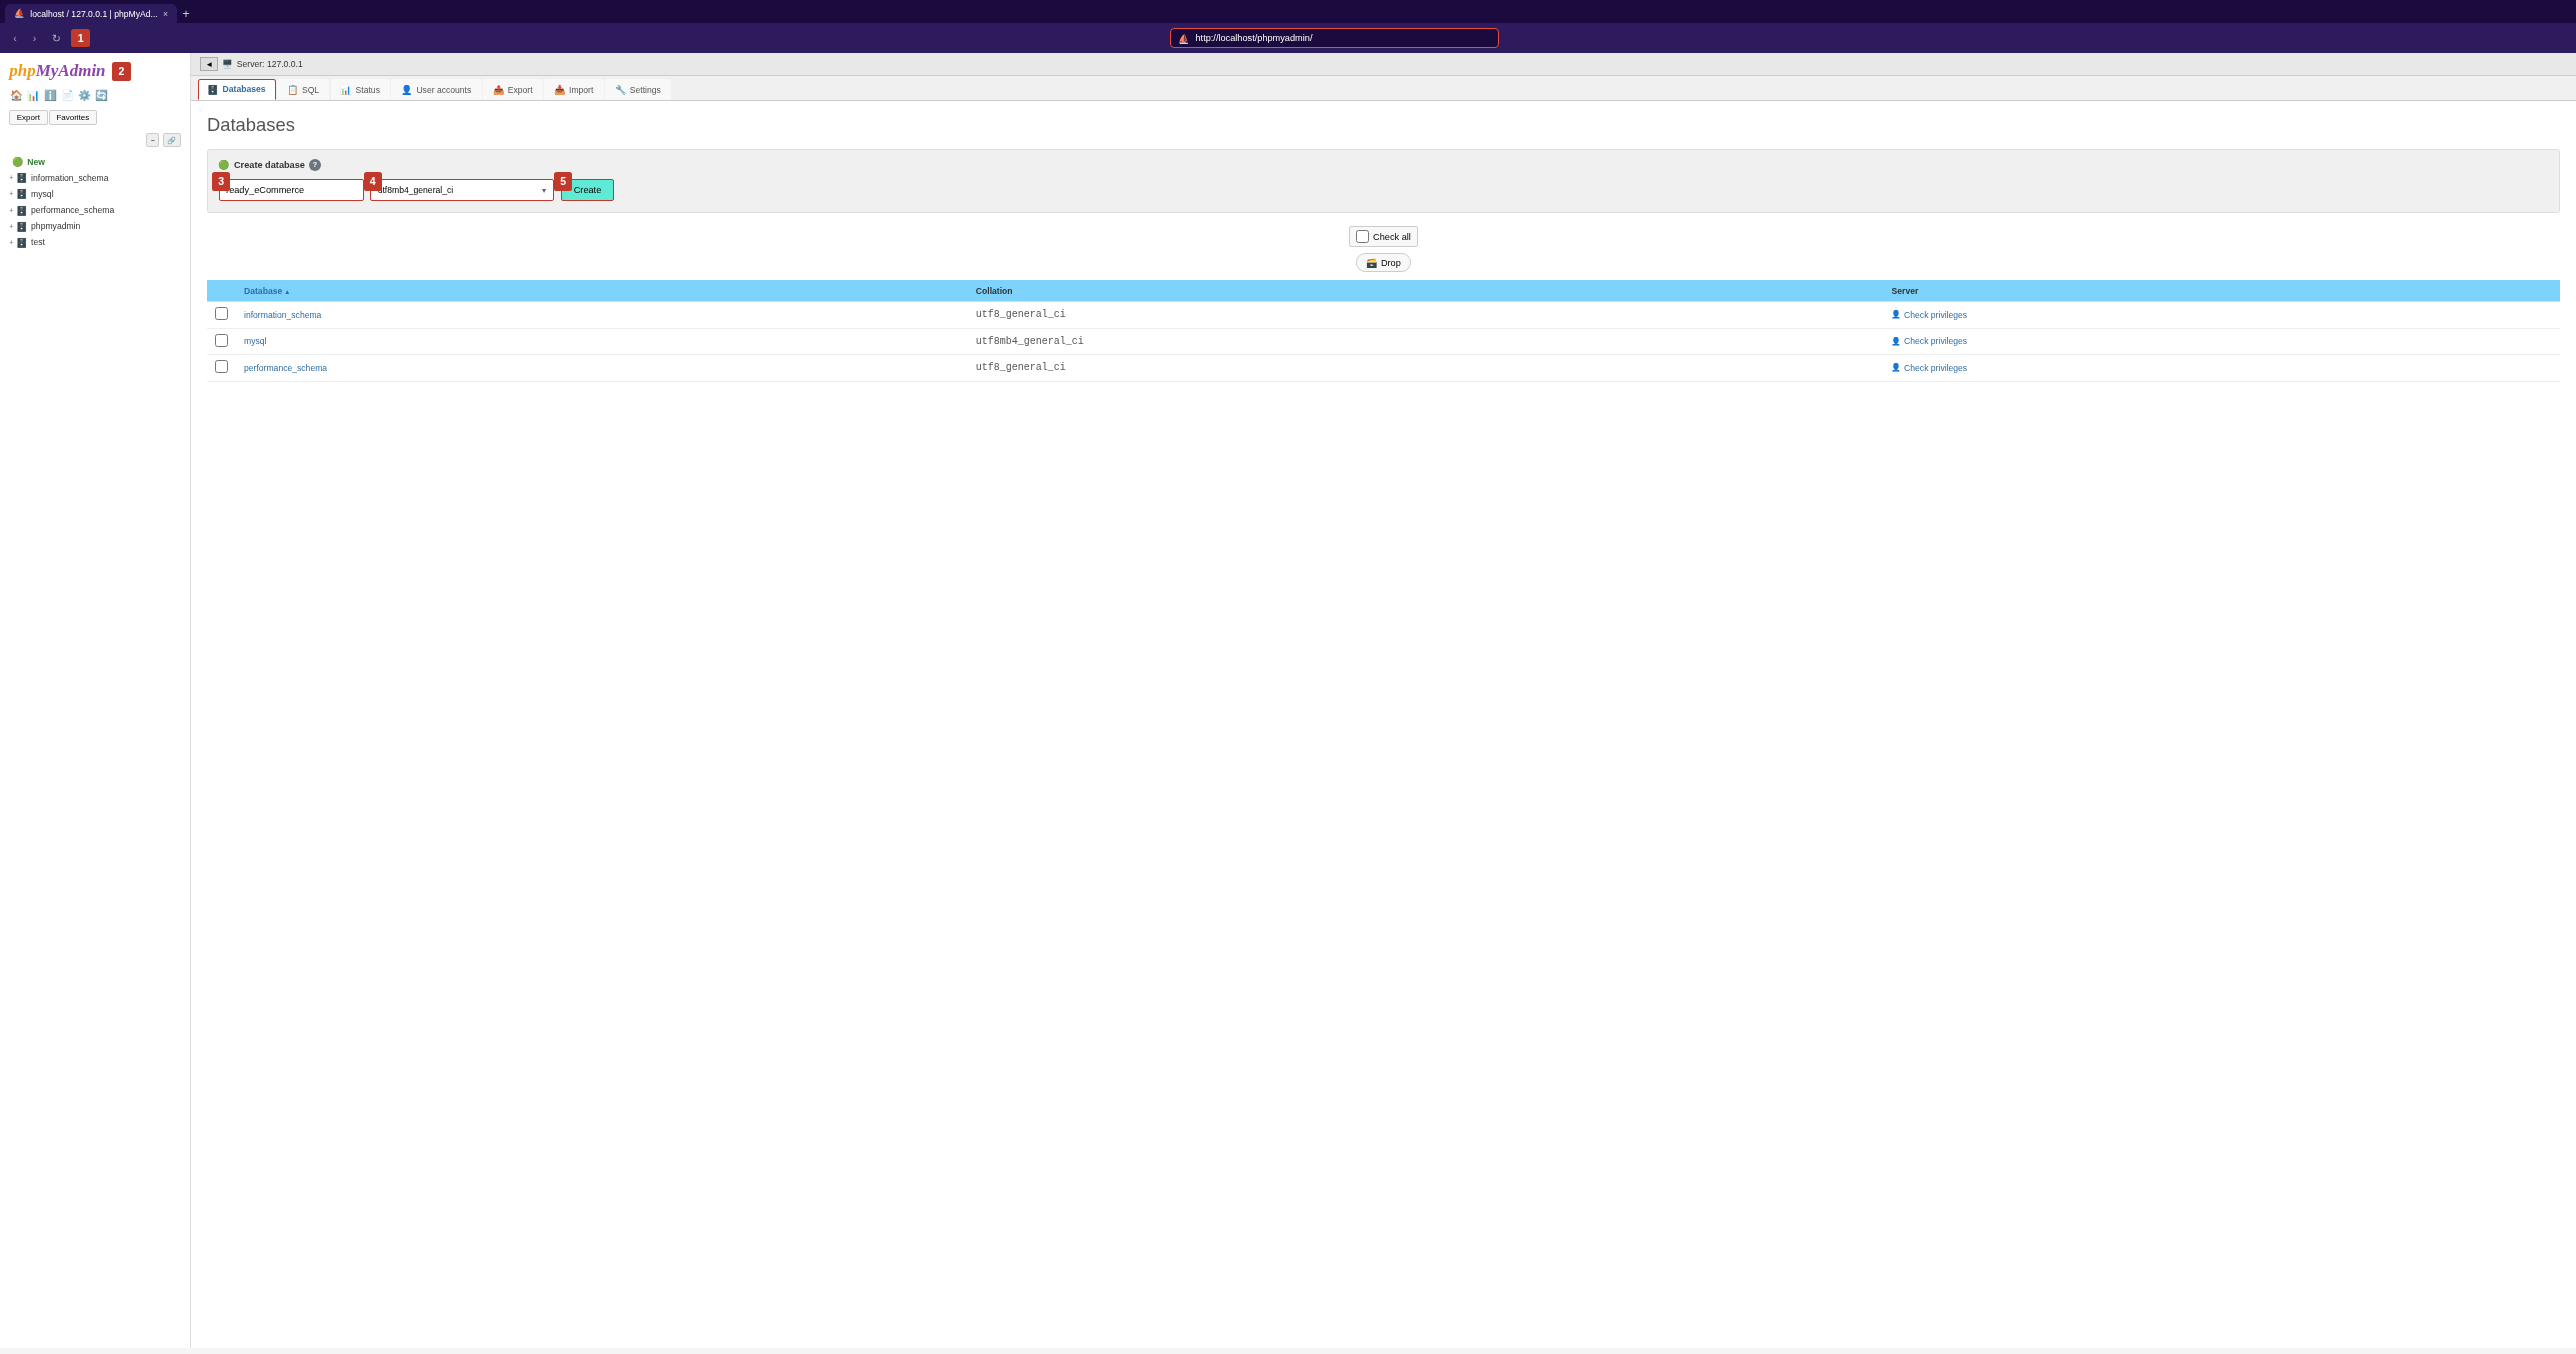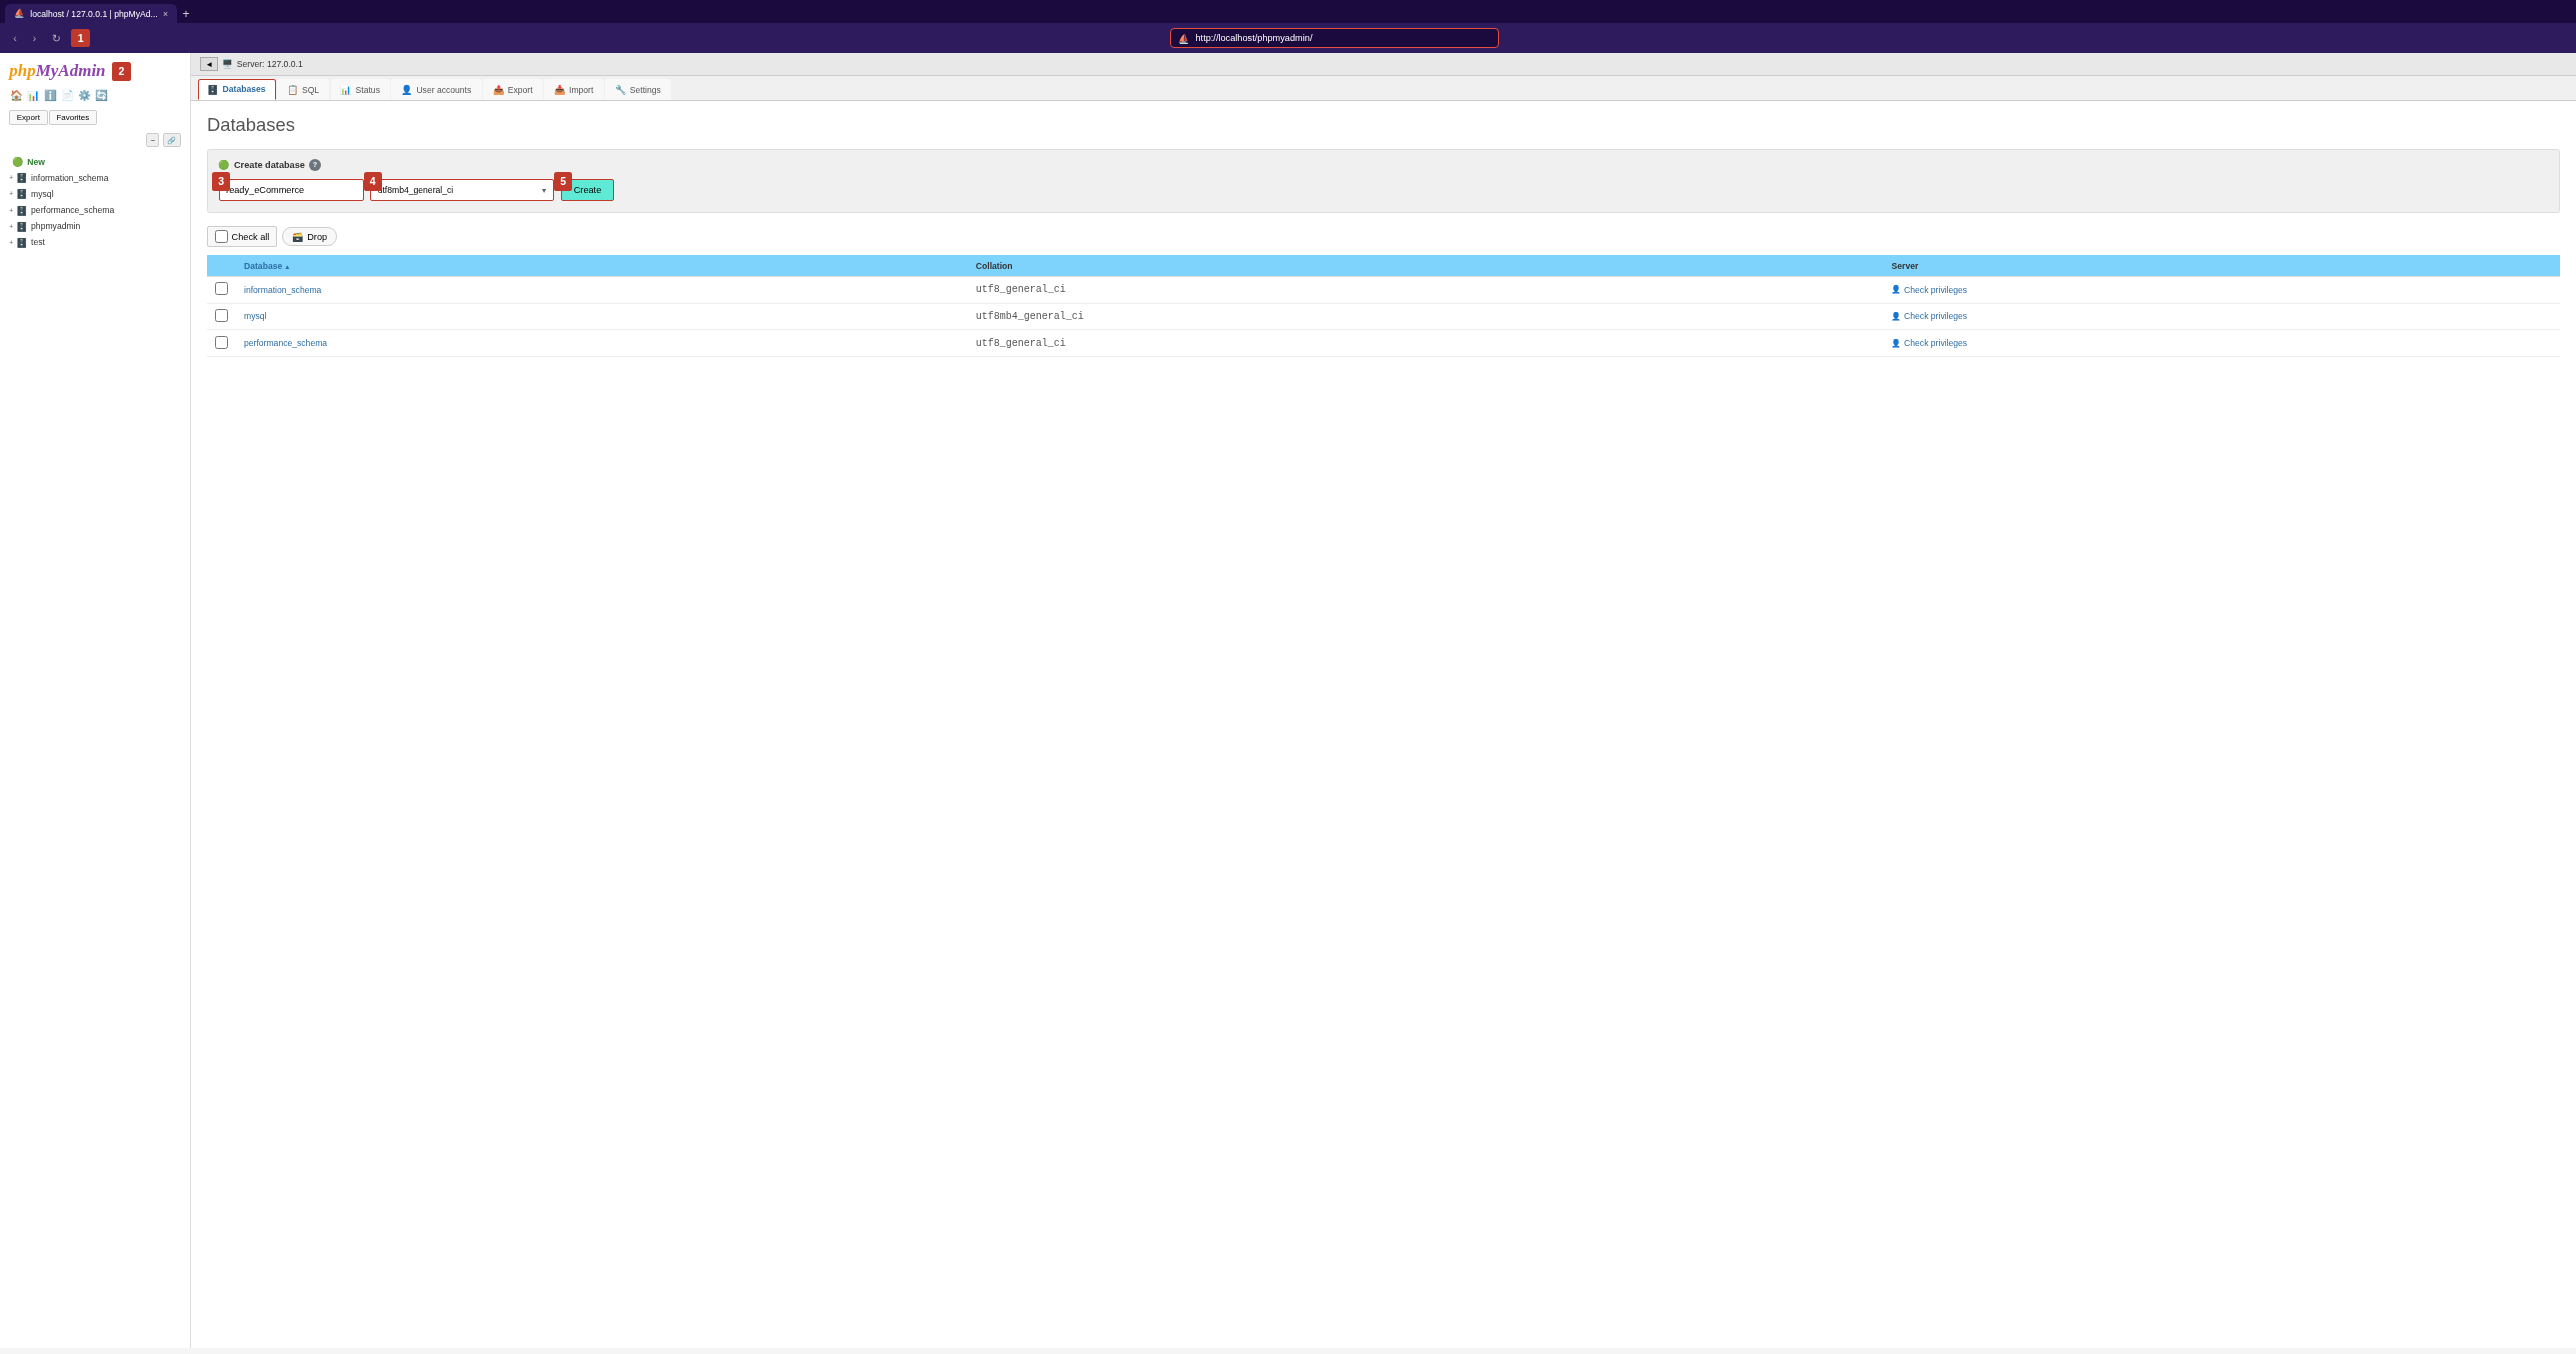--- a/index.html
+++ b/index.html
@@ -62,21 +62,21 @@
     .create-db-section { background: #f0f0f0; border: 0.7px solid #ddd; border-radius: 2.6px; padding: 9.2px 10.5px 10.5px; margin-bottom: 13px; }
     .create-db-header { font-size: 9.2px; font-weight: bold; color: #333; margin-bottom: 8px; display: flex; align-items: center; gap: 4px; }
     .create-db-form { display: flex; align-items: center; gap: 6.6px; flex-wrap: wrap; }
     .db-name-input { border: 1.3px solid #c0392b; border-radius: 2px; padding: 5.3px 6.6px; font-size: 9.2px; width: 145px; }
     .collation-select { border: 1.3px solid #c0392b; border-radius: 2px; padding: 5.3px 6.6px; font-size: 8.6px; width: 184px; background: #fff; cursor: pointer; appearance: none; }
     .collation-wrapper { position: relative; display: inline-block; }
     .collation-wrapper::after { content: '▼'; position: absolute; right: 6.6px; top: 50%; transform: translateY(-50%); pointer-events: none; color: #666; font-size: 7.2px; }
     .create-btn { background: #5eead4; border: 0.7px solid #aaa; border-radius: 2px; padding: 5.3px 12px; font-size: 9.2px; cursor: pointer; border: 1.3px solid #c0392b; }
 
     
-    .action-bar { display: flex; align-items: center; gap: 5.3px; margin-bottom: 8px; }
+    .action-bar { display: flex; align-items: center; gap: 5.3px; margin-bottom: 8px; flex-direction: column; }
     .check-all-label { display: flex; align-items: center; gap: 4px; font-size: 9.2px; cursor: pointer; border: 0.7px solid #ccc; border-radius: 2px; padding: 3.3px 6.6px; background: #f8f8f8; }
     .drop-btn { display: flex; align-items: center; gap: 3.3px; border: 0.7px solid #ccc; border-radius: 9.2px; padding: 3.3px 9.2px; font-size: 9.2px; background: #f8f8f8; cursor: pointer; }
 
     
     .db-table { width: 100%; border-collapse: collapse; }
     .db-table th { text-align: left; padding: 5.3px 8px; border-bottom: 1.3px solid #ddd; font-size: 8.6px; color: #333; background: #7dd3fc; }
     .db-table th.sortable { color: #2e6da4; cursor: pointer; }
     .db-table th.sortable::after { content: ' ▲'; font-size: 6.6px; }
     .db-table td { padding: 5.3px 8px; border-bottom: 0.7px solid #eee; font-size: 8.6px; }
     .db-table .db-link { color: #2e6da4; text-decoration: none; cursor: pointer; }

